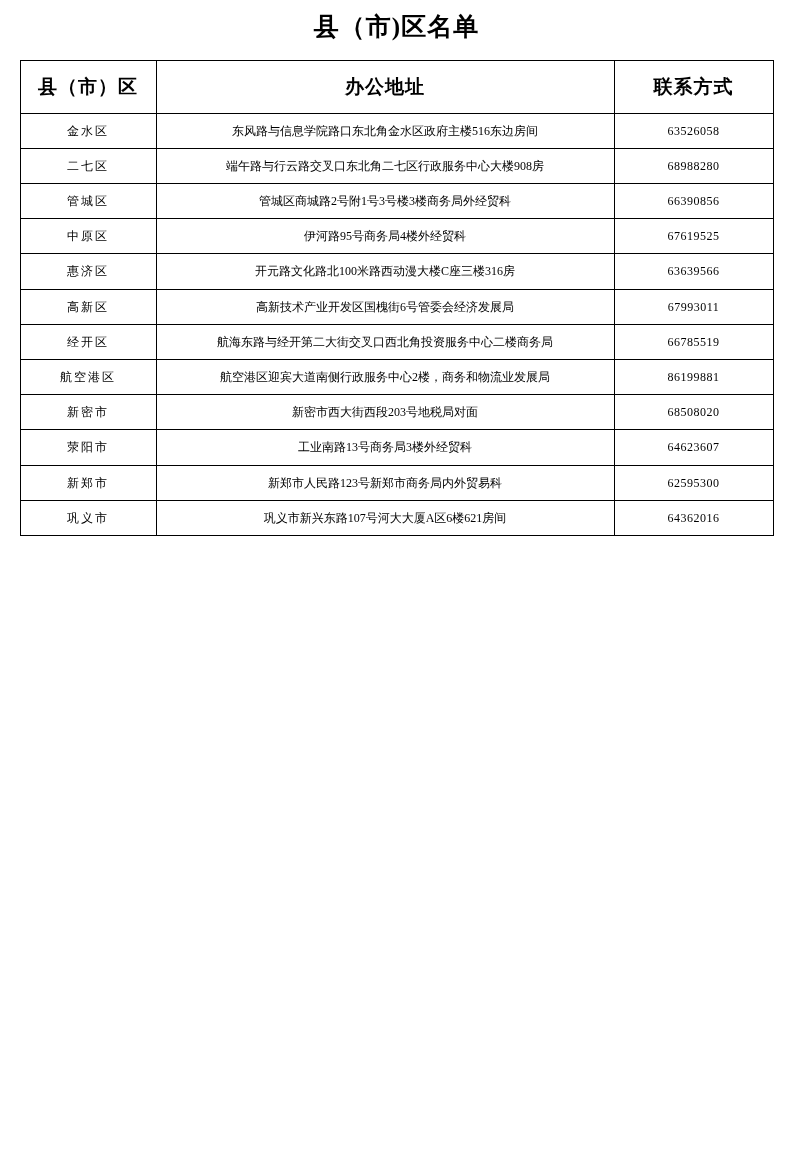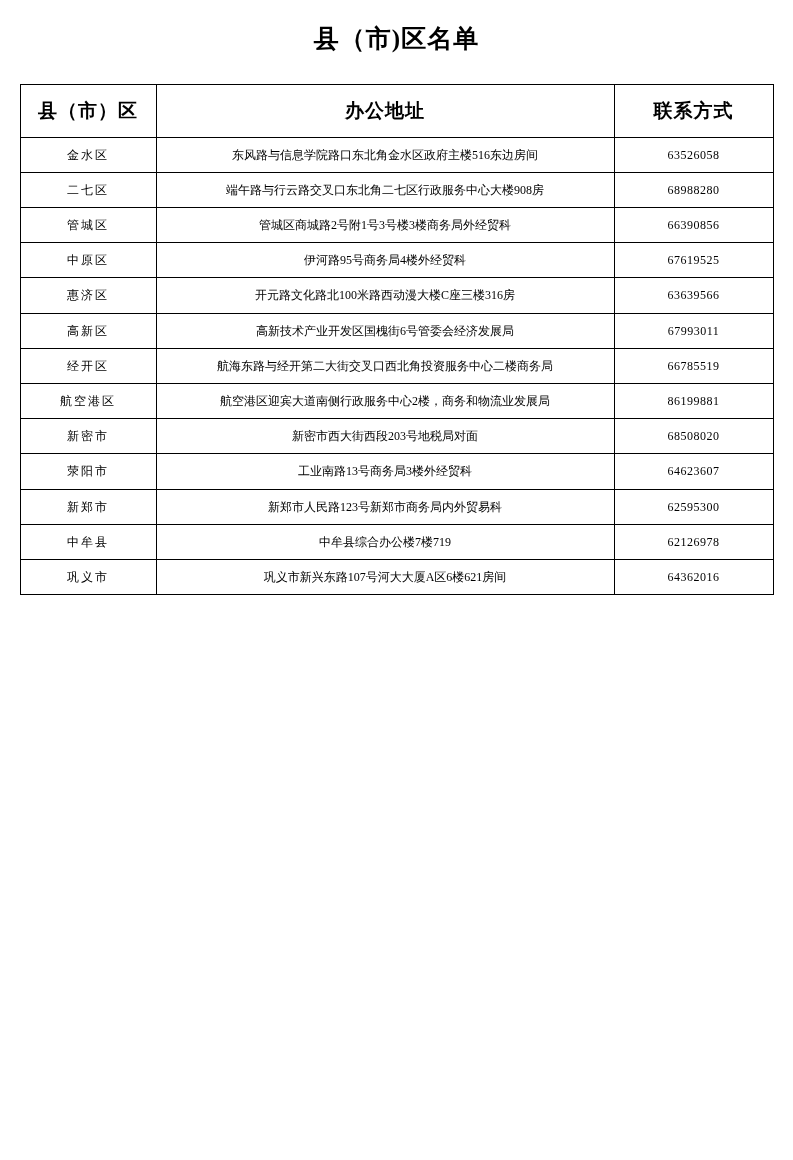--- a/index.html
+++ b/index.html
@@ -10,34 +10,34 @@
   body {
     width: 793px;
     min-height: 1160px;
     font-family: "Liberation Serif", "DejaVu Serif", serif;
     color: #000000;
     -webkit-font-smoothing: antialiased;
   }
   .page {
     width: 793px;
     box-sizing: border-box;
-    padding: 12px;
+    padding: 0;
   }
   .doc-title {
     text-align: center;
     font-size: 25px;
     font-weight: bold;
     letter-spacing: 1px;
     padding: 12px 0 14px 0;
     line-height: 1.2;
   }
   table.roster {
     border-collapse: collapse;
     width: 753px;
-    margin: 16px auto;
+    margin: 4px auto;
     table-layout: fixed;
   }
   table.roster th,
   table.roster td {
     border: 1.5px solid #000000;
     text-align: center;
     vertical-align: middle;
     font-size: 12px;
     line-height: 1.35;
     padding: 9px 6px;
@@ -135,25 +135,20 @@
         <td class="district">荥阳市</td>
         <td class="address">工业南路13号商务局3楼外经贸科</td>
         <td class="contact">64623607</td>
       </tr>
       <tr>
         <td class="district">新郑市</td>
         <td class="address">新郑市人民路123号新郑市商务局内外贸易科</td>
         <td class="contact">62595300</td>
       </tr>
       <tr>
-        <td class="district">中牟县</td>
-        <td class="address">中牟县综合办公楼7楼719</td>
-        <td class="contact">62126978</td>
-      </tr>
-      <tr>
         <td class="district">巩义市</td>
         <td class="address">巩义市新兴东路107号河大大厦A区6楼621房间</td>
         <td class="contact">64362016</td>
       </tr>
     </tbody>
   </table>
 
 </div>
 
 </body></html>

